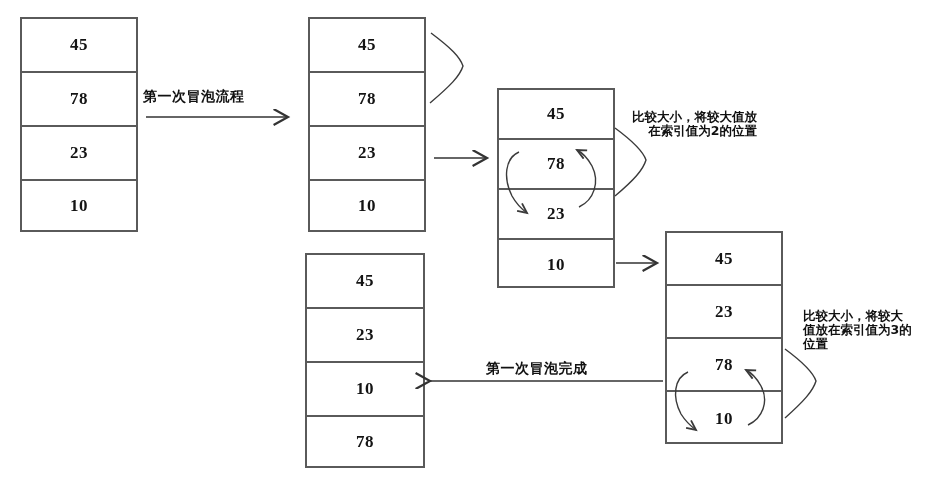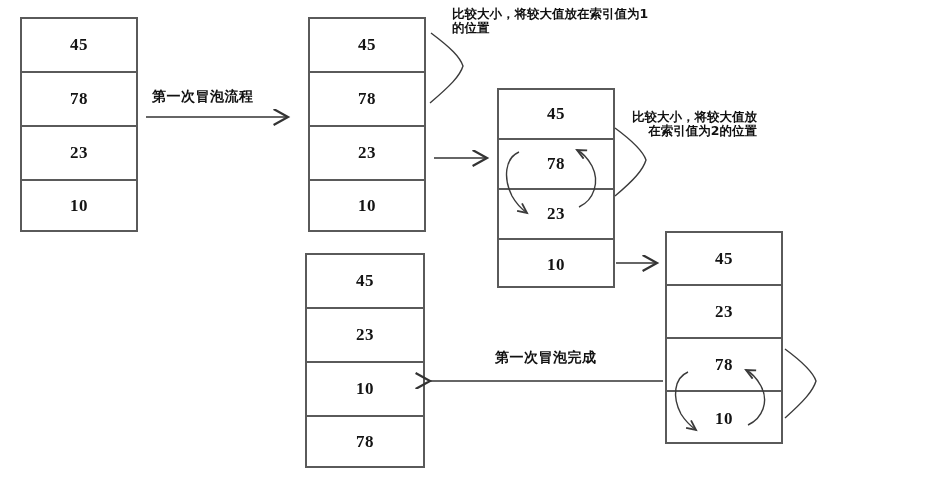--- a/index.html
+++ b/index.html
@@ -37,21 +37,20 @@
     border-bottom: none;
   }
   .flow-label {
     position: absolute;
     font-size: 14px;
     font-weight: bold;
     color: #111111;
     font-family: "DejaVu Sans", "Liberation Sans", sans-serif;
     white-space: nowrap;
     letter-spacing: 0.5px;
-    margin-left: 9px;
   }
   .note {
     position: absolute;
     font-size: 12.5px;
     font-weight: bold;
     color: #111111;
     font-family: "DejaVu Sans", "Liberation Sans", sans-serif;
     line-height: 1.12;
     letter-spacing: 0px;
   }
@@ -109,32 +108,33 @@
 
   <div class="array-box" style="left:305px; top:253px; width:120px; height:215px;">
     <div class="cell" style="height:54px;">45</div>
     <div class="cell" style="height:54px;">23</div>
     <div class="cell" style="height:54px;">10</div>
     <div class="cell last" style="height:49px;">78</div>
   </div>
 
   <div class="flow-label" style="left:143px; top:88px;">第一次冒泡流程</div>
 
-  <div class="flow-label" style="left:486px; top:349px;">第一次冒泡完成</div>
+  <div class="flow-label" style="left:486px; top:360px;">第一次冒泡完成</div>
 
-  <div class="note" style="left:452px; top:7px;">
-    <div>比较大小，将较大值放在索引值为1</div>
-    <div>的位置</div>
-  </div>
 
   <div class="note" style="left:632px; top:110px;text-align:right;">
     <div>比较大小，将较大值放</div>
     <div>在索引值为2的位置</div>
   </div>
 
+  <div class="note" style="left:803px; top:309px;">
+    <div>比较大小，将较大</div>
+    <div>值放在索引值为3的</div>
+    <div>位置</div>
+  </div>
 
   <svg class="overlay" viewBox="0 0 942 500">
     <defs>
       <marker id="arrowOpen" markerWidth="12" markerHeight="12" refX="10" refY="5" orient="auto">
         <path d="M1,0 L10,5 L1,10" fill="none" stroke="#333333" stroke-width="1.4"></path>
       </marker>
       <marker id="arrowOpenRev" markerWidth="12" markerHeight="12" refX="2" refY="5" orient="auto">
         <path d="M11,0 L2,5 L11,10" fill="none" stroke="#333333" stroke-width="1.4"></path>
       </marker>
       <marker id="arrowTiny" markerWidth="10" markerHeight="10" refX="8" refY="4" orient="auto">

